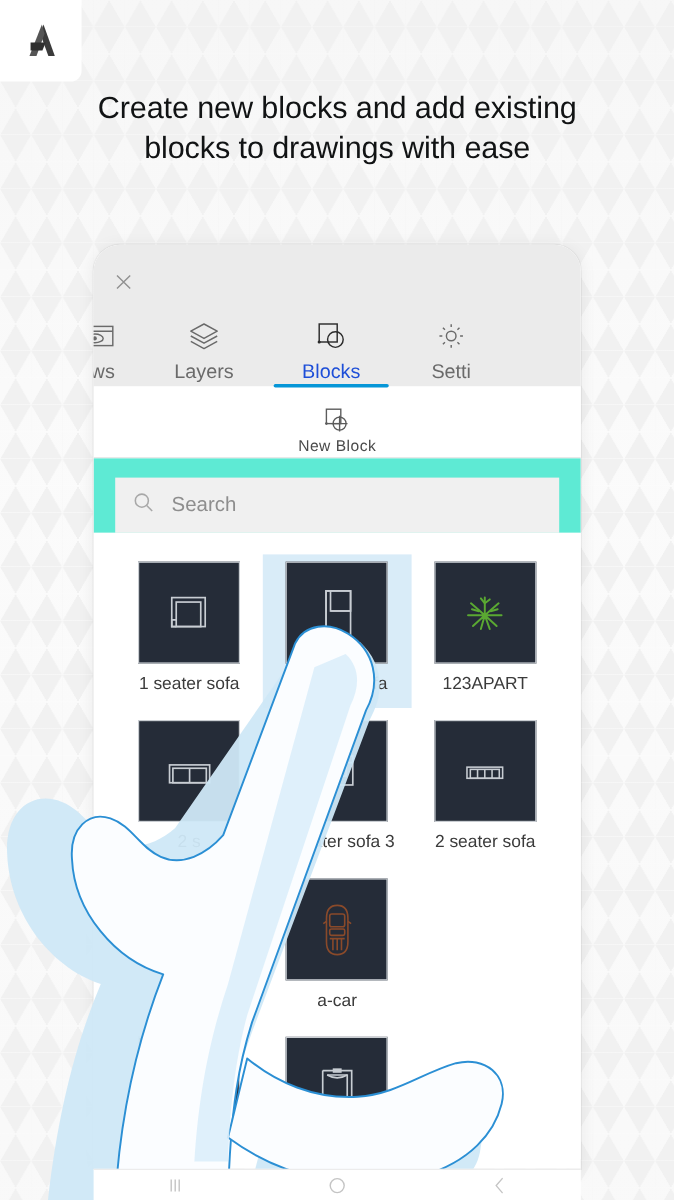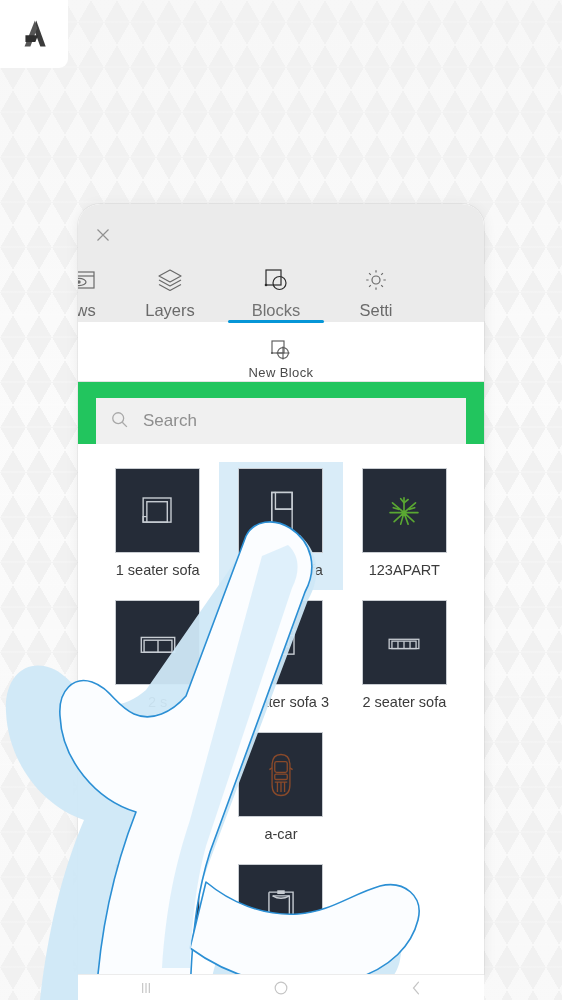--- a/index.html
+++ b/index.html
@@ -123,21 +123,21 @@
     justify-content: center;
     margin-bottom: 5px;
   }
   .tab .tab-icon svg { display:block; }
   .tab .tab-label {
     font-size: 16.5px;
     line-height: 20px;
     white-space: nowrap;
   }
   .tab.active { color: #111; }
-  .tab.active .tab-label { color: #737373; }
+  .tab.active .tab-label { color: #1d4ed8; }
   .tab-underline {
     position: absolute;
     left: 6px; right: 6px;
     bottom: -1px;
     height: 3px;
     background: #0696d7;
     border-radius: 2px;
   }
   
   .tab.t-views    { width: 74px; margin-left: -34px; }
@@ -159,21 +159,21 @@
   .subbar-item .sb-icon { height: 24px; display:flex; align-items:center; justify-content:center; }
   .subbar-item .sb-icon svg { display:block; }
   .subbar-item .sb-label {
     font-size: 13px;
     margin-top: 4px;
     letter-spacing: 0.4px;
     color: #4a4a4a;
   }
 
   
-  .search-wrap { padding: 16px 18px 0 18px; background: #22c55e; }
+  .search-wrap { padding: 16px 18px 0 18px; background: #5eead4; }
   .search-box {
     height: 46px;
     background: #f0f0f0;
     display: flex;
     align-items: center;
     padding: 0 14px;
   }
   .search-box svg { opacity: .55; flex: 0 0 auto; }
   .search-text {
     margin-left: 14px;
@@ -252,20 +252,24 @@
   <div class="logo-badge">
     <span>
       <svg viewBox="0 0 40 40" xmlns="http://www.w3.org/2000/svg" aria-hidden="true">
         <path d="M22.5 5 L33 34 L27 34 L19.5 13.5 Z" fill="#3b3b3b"></path>
         <path d="M21 5 L9.5 34 L16 34 L23.5 13.5 Z" fill="#555555"></path>
         <path d="M10.5 21.5 L24.5 21.5 L21.5 29 L10.5 29 Z" fill="#2f2f2f"></path>
       </svg>
     </span>
   </div>
 
+  <div class="headline">
+    <span class="hl-line">Create new blocks and add existing</span>
+    <span class="hl-line">blocks to drawings with ease</span>
+  </div>
 
   <div class="panel">
 
     <div class="panel-header">
 
       <div class="close-row">
         <span class="close-icon">
           <svg viewBox="0 0 24 24" width="22" height="22" fill="none" stroke="#5a5a5a" stroke-width="1.3" xmlns="http://www.w3.org/2000/svg">
             <path d="M6 6 L18 18 M18 6 L6 18"></path>
           </svg>

